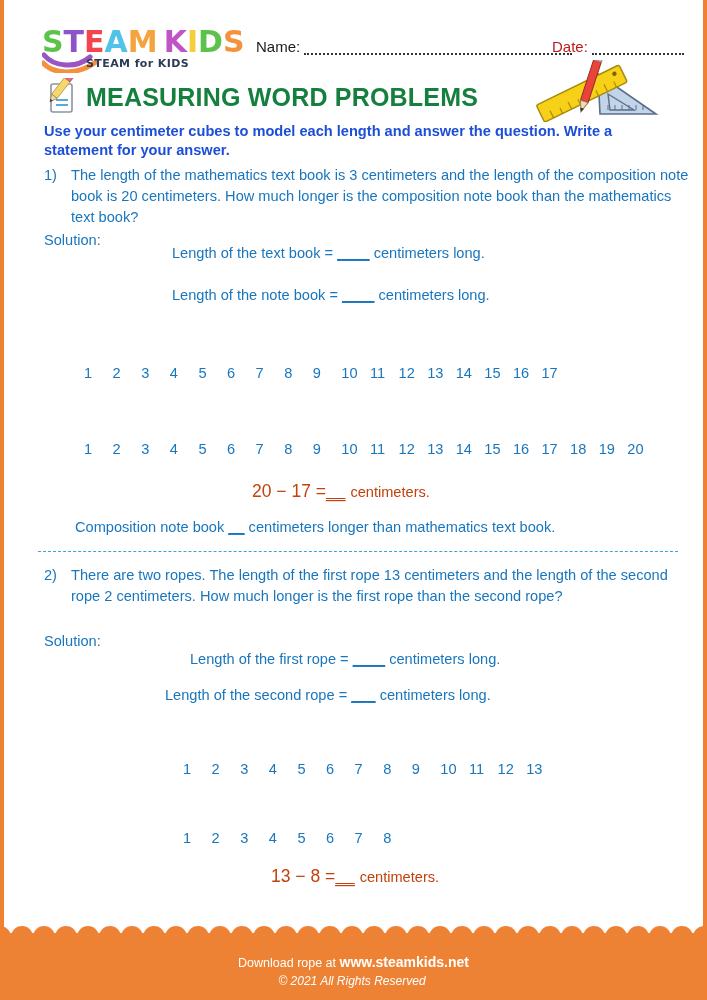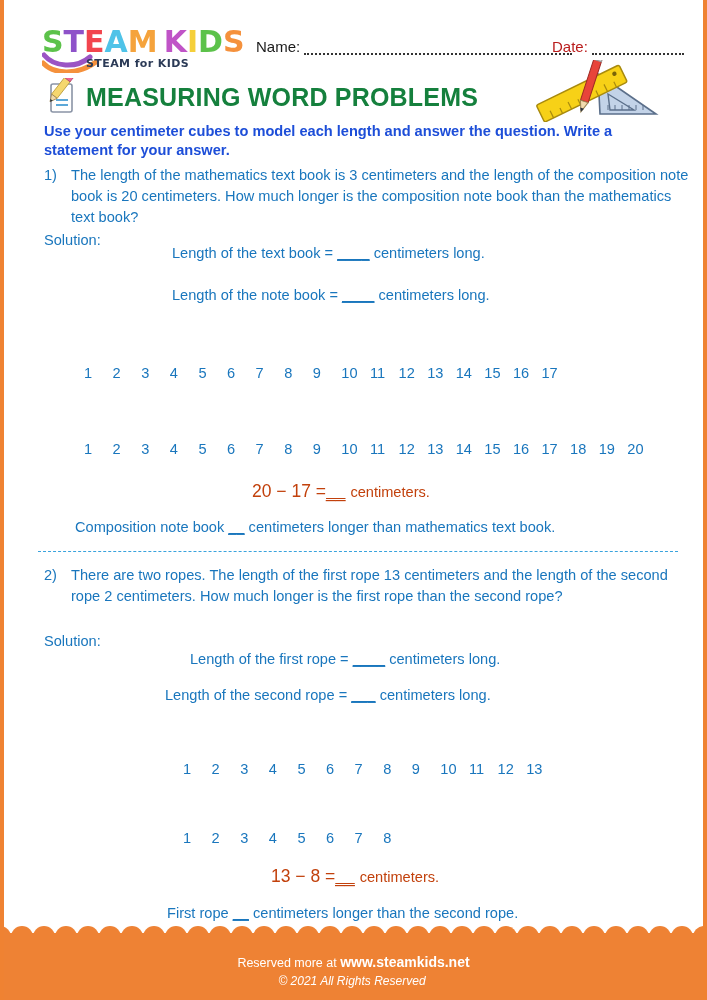--- a/index.html
+++ b/index.html
@@ -425,23 +425,20 @@
     </div>
 
   <div class="equation" style="left:267px; top:866px;">
     <span>13</span>
     <span>−</span>
     <span>8</span>
     <span>=</span><span class="blank">__</span>
     <span class="unit">centimeters.</span>
   </div>
 
-  <div class="answer-line" style="left:163px; top:905px;">
-    <span>First rope </span><span class="blank">__</span><span> centimeters longer than the second rope.</span>
-  </div>
 
   <div class="footer">
     <svg class="scallop" viewBox="0 0 707 14" preserveAspectRatio="none">
       <g fill="#ee8234" id="scallop-g">
           <circle cx="0" cy="14" r="11"></circle>
           <circle cx="22" cy="14" r="11"></circle>
           <circle cx="44" cy="14" r="11"></circle>
           <circle cx="66" cy="14" r="11"></circle>
           <circle cx="88" cy="14" r="11"></circle>
           <circle cx="110" cy="14" r="11"></circle>
@@ -470,18 +467,18 @@
           <circle cx="616" cy="14" r="11"></circle>
           <circle cx="638" cy="14" r="11"></circle>
           <circle cx="660" cy="14" r="11"></circle>
           <circle cx="682" cy="14" r="11"></circle>
           <circle cx="704" cy="14" r="11"></circle>
           <circle cx="726" cy="14" r="11"></circle>
           <rect x="0" y="10" width="707" height="4"></rect>
         </g>
     </svg>
     <div class="footer-line1">
-      <span>Reserved more at </span><b>www.steamkids.net</b>
+      <span>Download rope at </span><b>www.steamkids.net</b>
     </div>
     <div class="footer-line2">© 2021 All Rights Reserved</div>
   </div>
 
 </div>
 
 </body></html>

